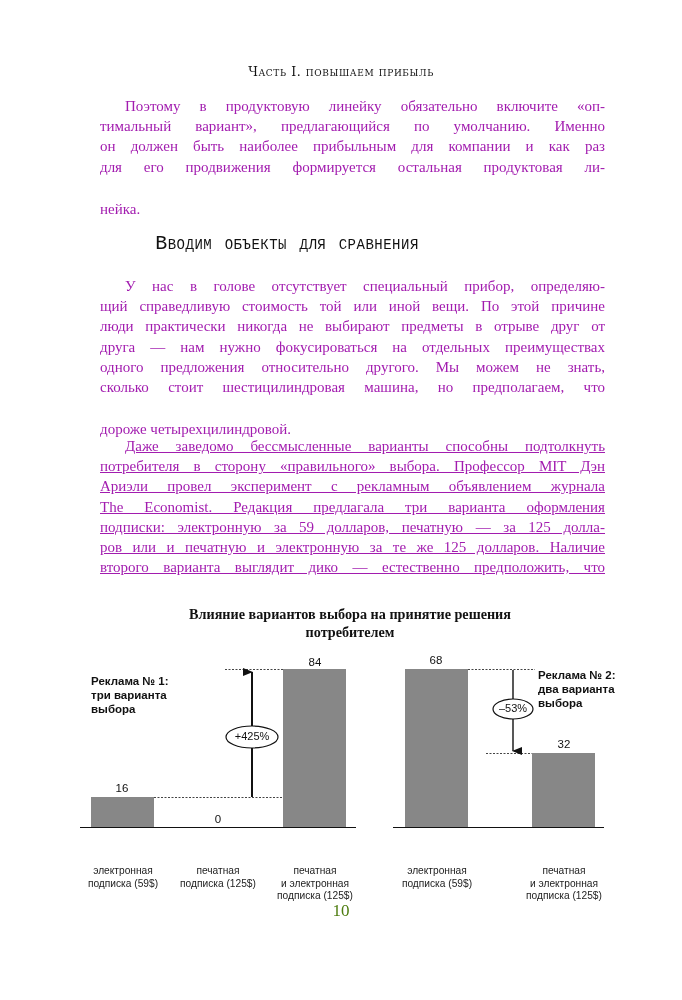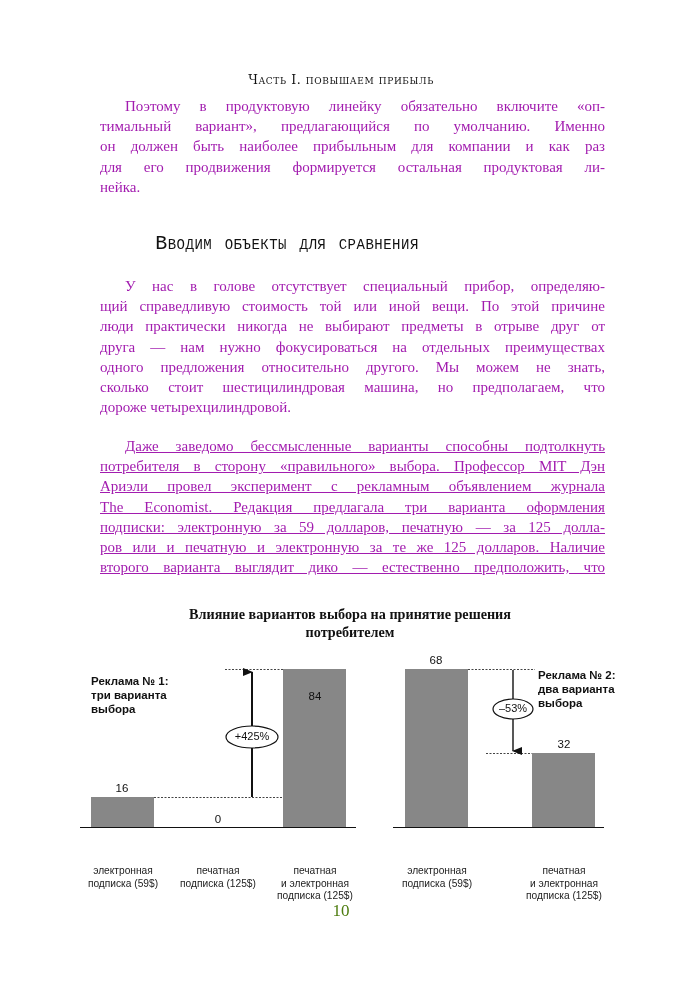--- a/index.html
+++ b/index.html
@@ -1,28 +1,28 @@
 <!DOCTYPE html>
 <html><head>
 <meta charset="utf-8">
 <style>
   html, body { margin:0; padding:0; background:#ffffff; }
   body { width:682px; height:1000px; position:relative; overflow:hidden; color:#1a1a1a; }
   .running-head {
     position:absolute; top:64px; left:0; width:682px; text-align:center;
     font-family:"DejaVu Serif", serif; font-size:12.5px; letter-spacing:0.6px;
-    font-variant:small-caps; color:#111;margin-top:8px;
+    font-variant:small-caps; color:#111;
   }
   .para {
     position:absolute; left:100px; width:505px;
     font-family:"Liberation Serif", serif; font-size:15px; line-height:20.2px;
     text-align:justify; color:#a21caf;
   }
   .para .line { display:block; white-space:nowrap; text-align:justify; text-align-last:justify; }
-  .para .line.last { text-align-last:left; }
+  .para .line.last { text-align-last:left;margin-top:22px; }
   .para .line.indent { padding-left:25px; }
   .section-title {
     position:absolute; top:232px; left:0; width:574px; text-align:center;
     font-family:Liberation Mono, monospace; font-size:20px; font-variant:small-caps;
     letter-spacing:0.5px; color:#111;
   }
   .chart-title {
     position:absolute; top:605px; left:150px; width:400px; text-align:center;
     font-family:"Liberation Serif", serif; font-weight:bold; font-size:14.2px; line-height:18px; color:#111;
   }
@@ -116,21 +116,21 @@
   </g>
 </svg>
 
 <div class="ad-label" style="left:91px; top:666px;margin-top:8px;">
   <div>Реклама № 1:</div>
   <div>три варианта</div>
   <div>выбора</div>
 </div>
 <div class="val-label" style="left:102px; top:782px;">16</div>
 <div class="val-label" style="left:198px; top:813px;">0</div>
-<div class="val-label" style="left:295px; top:690px;">84</div>
+<div class="val-label" style="left:295px; top:656px;">84</div>
 <div class="pct-label" style="left:226px; top:730px; width:52px;">+425%</div>
 
 <div class="cat-label" style="left:82px; top:832px; width:82px;">
   <div>электронная</div>
   <div>подписка (59$)</div>
 </div>
 <div class="cat-label" style="left:172px; top:832px; width:92px;">
   <div>печатная</div>
   <div>подписка (125$)</div>
 </div>

